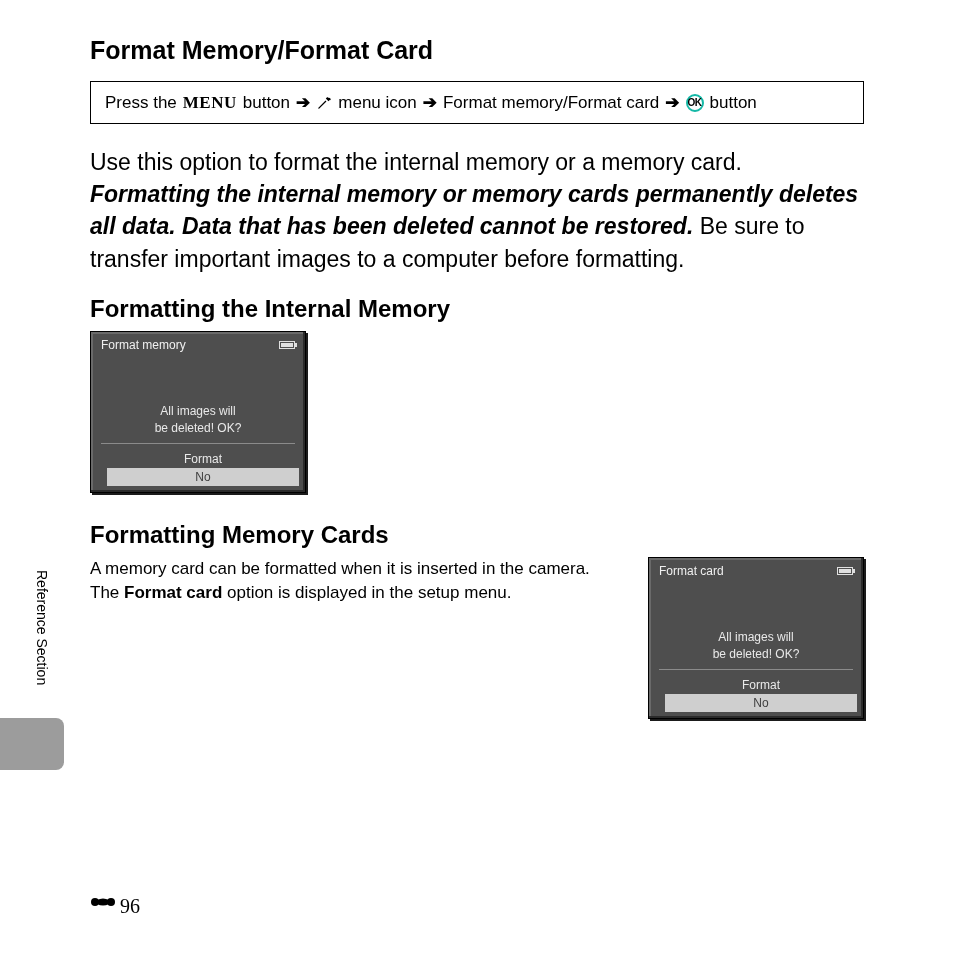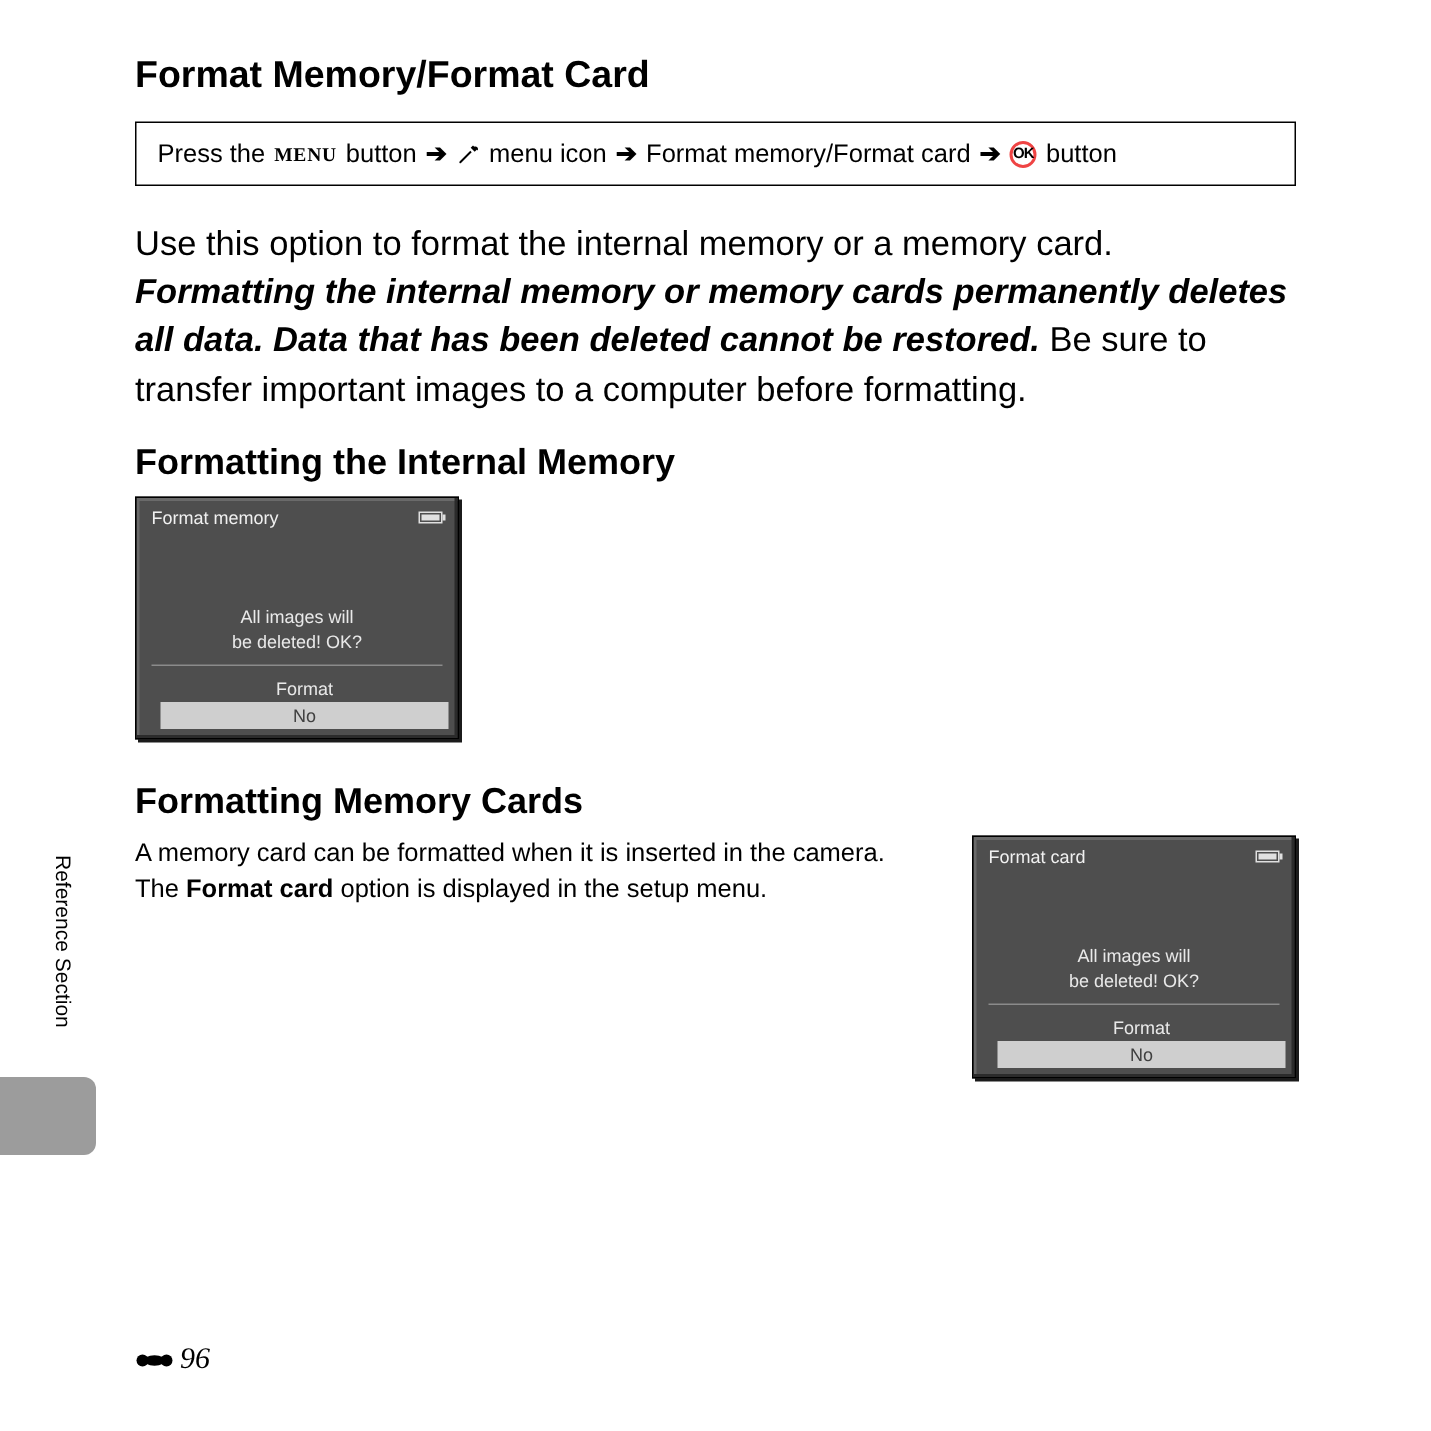--- a/index.html
+++ b/index.html
@@ -20,26 +20,26 @@
   .nav-box {
     border: 1px solid #000;
     padding: 10px 14px;
     font-size: 17px;
     display: flex;
     align-items: center;
     gap: 6px;
     flex-wrap: wrap;
     margin-bottom: 22px;
   }
-  .menu-word { font-family: "Times New Roman", serif; font-weight: 600; font-size: 13px; letter-spacing: 0.5px;}
+  .menu-word { font-family: "Times New Roman", serif; font-weight: 600; font-size: 17px; letter-spacing: 0.5px;}
   .arrow-icon { font-weight: 700; }
   .wrench-icon svg { width: 16px; height: 16px; display: block; }
   .ok-icon {
     display: inline-flex; align-items: center; justify-content: center;
-    width: 18px; height: 18px; border: 2px solid #ef4444; border-radius: 50%;
+    width: 18px; height: 18px; border: 2px solid #14b8a6; border-radius: 50%;
     font-size: 10px; font-weight: 700; letter-spacing: -0.5px;
   }
   .intro { font-size: 23px; line-height: 1.4; margin-bottom: 20px; }
   .intro .warn { font-weight: 700; font-style: italic; }
   h2.subhead { font-size: 24px; font-weight: 700; margin-bottom: 8px; }
   .section-row { display: flex; gap: 28px; margin-bottom: 28px; align-items: flex-start; }
   .section-text { flex: 1; font-size: 17px; line-height: 1.4; }
   .section-text b { font-weight: 700; }
   
   .screen {
@@ -86,24 +86,23 @@
     position: absolute;
     left: 0; top: 718px;
     width: 64px; height: 52px;
     background: #9c9c9c;
     border-top-right-radius: 8px;
     border-bottom-right-radius: 8px;
   }
   .page-num {
     position: absolute;
     left: 90px; bottom: 36px;
-    font-style: italic;
     font-family: "Georgia", "Times New Roman", serif;
     font-size: 20px;
-    display: flex; align-items: center; gap: 4px;
+    display: flex; gap: 4px;
   }
   .page-num .dumbbell svg { width: 26px; height: 14px; display: block; }
 </style>
 </head>
 <body>
 
 <h1 class="page-title">Format Memory/Format Card</h1>
 
 <div class="nav-box">
   <span>Press the</span>

